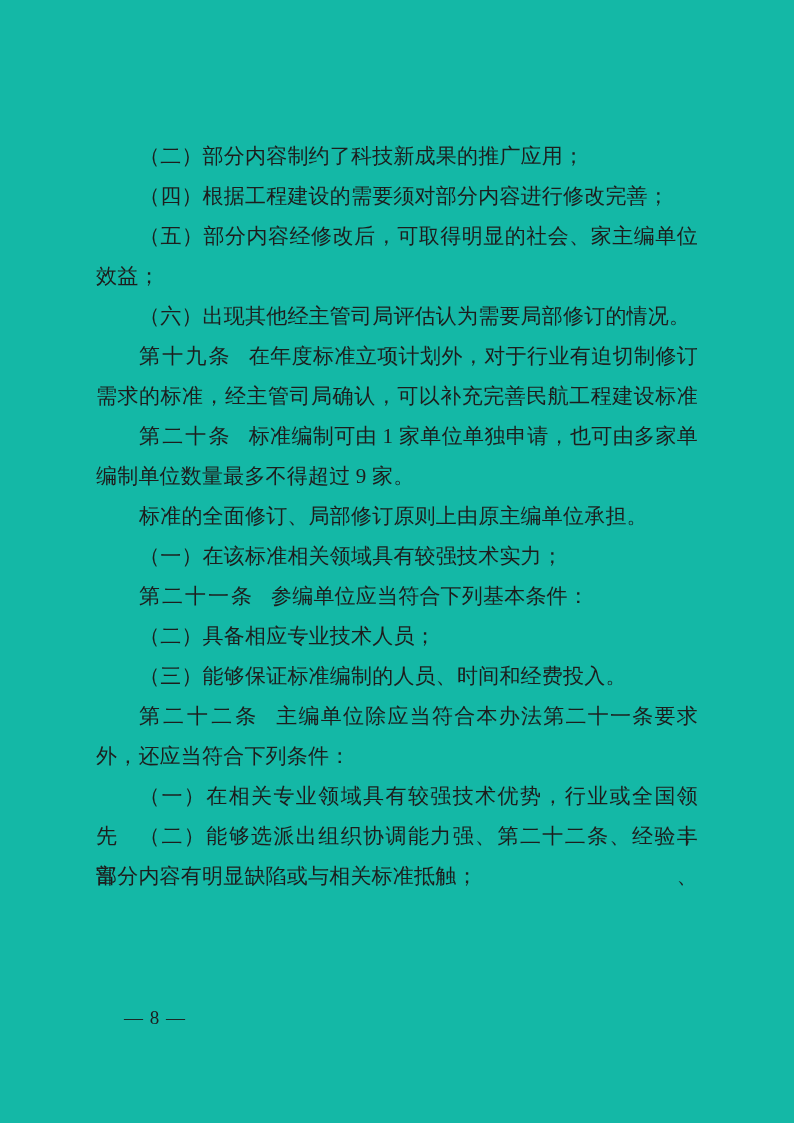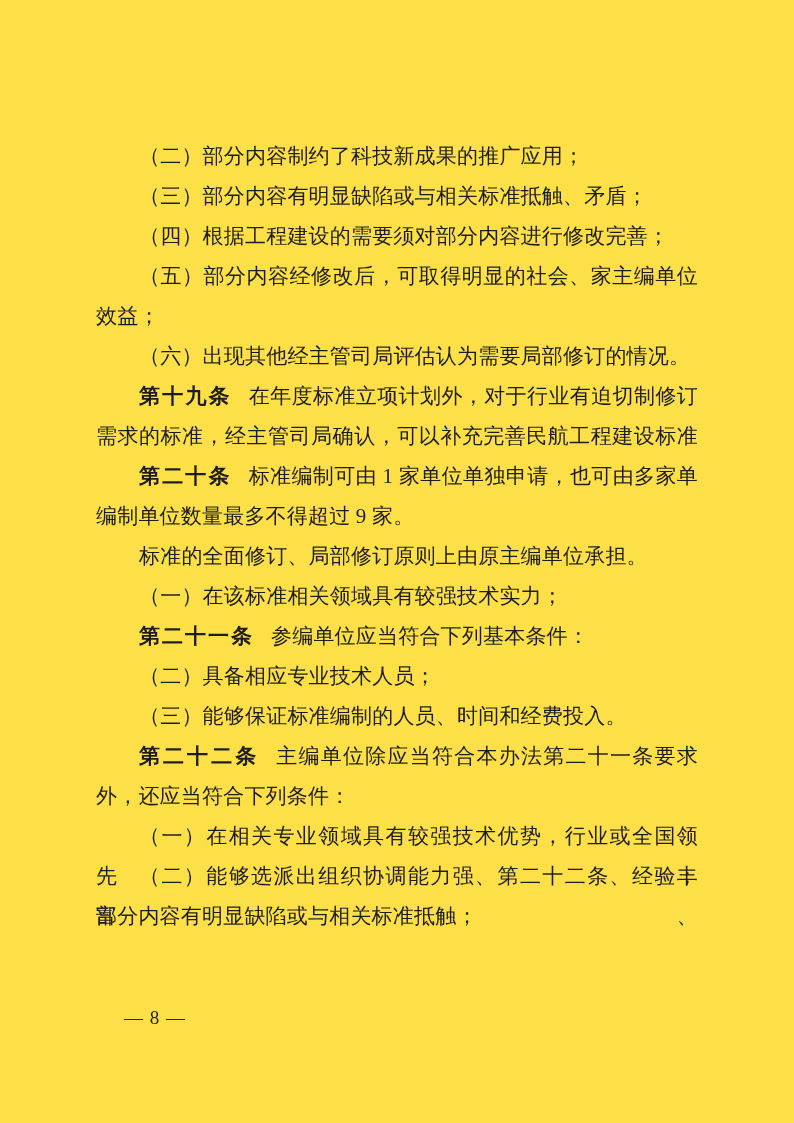--- a/index.html
+++ b/index.html
@@ -4,21 +4,21 @@
 <style>
   html, body {
     margin: 0;
     padding: 0;
     background: #ffffff;
   }
   .page {
     position: relative;
     width: 794px;
     height: 1123px;
-    background: #fde047;
+    background: #14b8a6;
     overflow: hidden;
     font-family: "Liberation Serif", "DejaVu Serif", serif;
     color: #1d1d1d;
   }
   .content {
     position: absolute;
     left: 96px;
     top: 136px;
     width: 602px;
   }
@@ -31,41 +31,40 @@
   }
   
   .ind { text-indent: 43px; }
   
   .j {
     white-space: normal;
     text-align: justify;
     text-align-last: justify;
   }
   .b {
-    font-weight: 700;
+    font-weight: 400;
     letter-spacing: 2px;
     margin-right: 17px;
   }
   .footer {
     position: absolute;
     left: 124px;
     top: 1003px;
     font-size: 19px;
     line-height: 30px;
     letter-spacing: 1px;
     color: #1d1d1d;
   }
 </style>
 </head>
 <body>
 
 <div class="page">
   <div class="content">
     <div class="line ind">（二）部分内容制约了科技新成果的推广应用；</div>
-    <div class="line ind">（三）部分内容有明显缺陷或与相关标准抵触、矛盾；</div>
     <div class="line ind">（四）根据工程建设的需要须对部分内容进行修改完善；</div>
     <div class="line ind j">（五）部分内容经修改后，可取得明显的社会、家主编单位</div>
     <div class="line">效益；</div>
     <div class="line ind">（六）出现其他经主管司局评估认为需要局部修订的情况。</div>
     <div class="line ind j"><span class="b">第十九条</span><span>在年度标准立项计划外，对于行业有迫切制修订</span></div>
     <div class="line j">需求的标准，经主管司局确认，可以补充完善民航工程建设标准</div>
     <div class="line ind j"><span class="b">第二十条</span><span>标准编制可由 1 家单位单独申请，也可由多家单</span></div>
     <div class="line">编制单位数量最多不得超过 9 家。</div>
     <div class="line ind">标准的全面修订、局部修订原则上由原主编单位承担。</div>
     <div class="line ind">（一）在该标准相关领域具有较强技术实力；</div>

